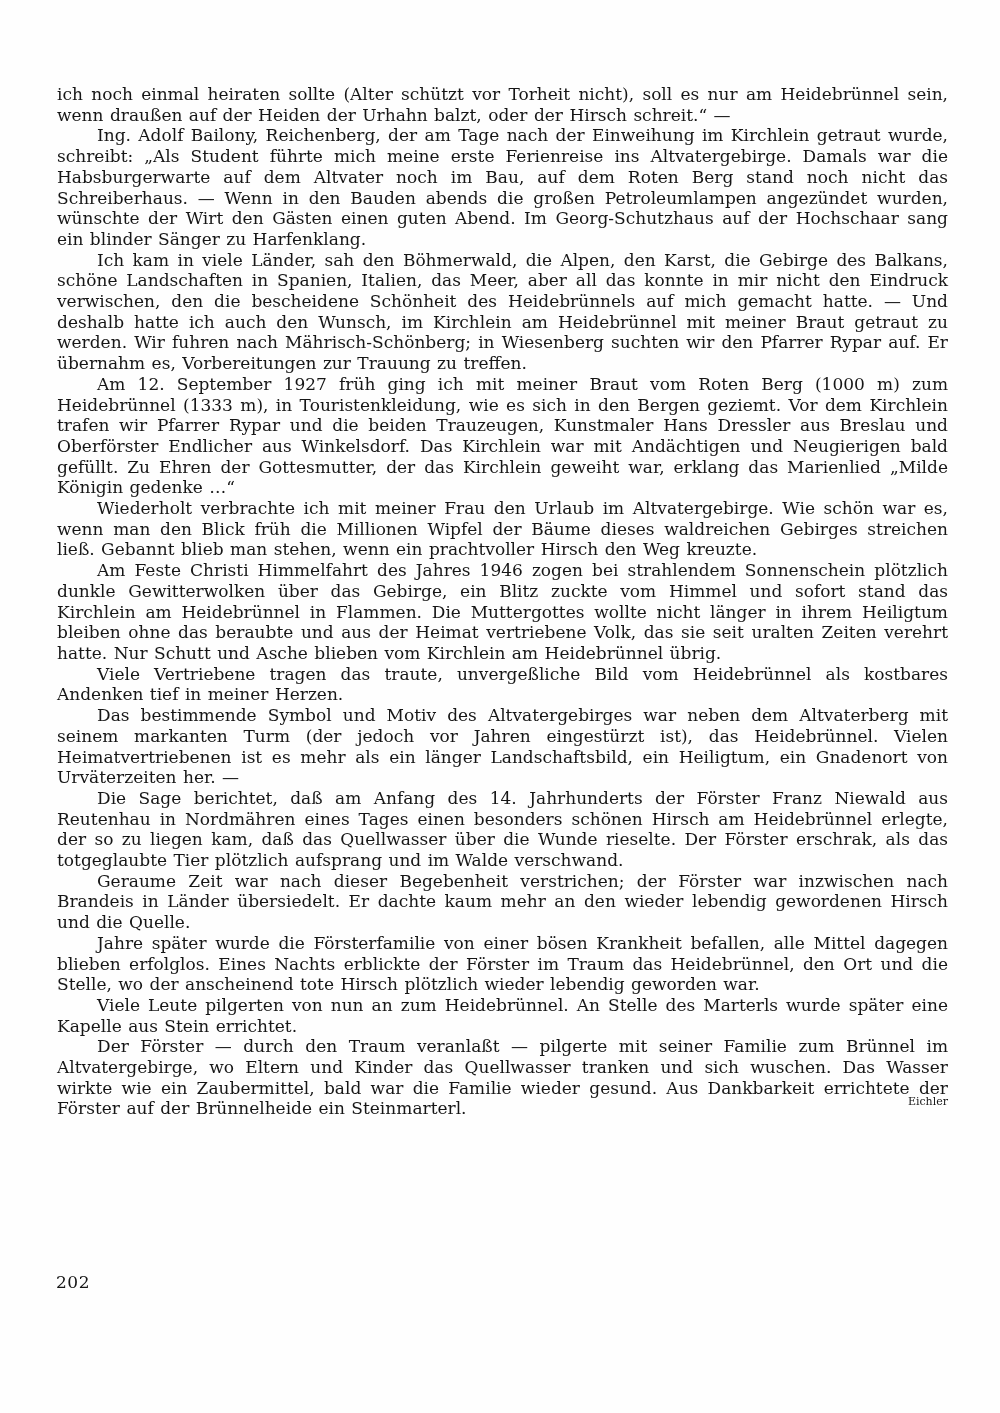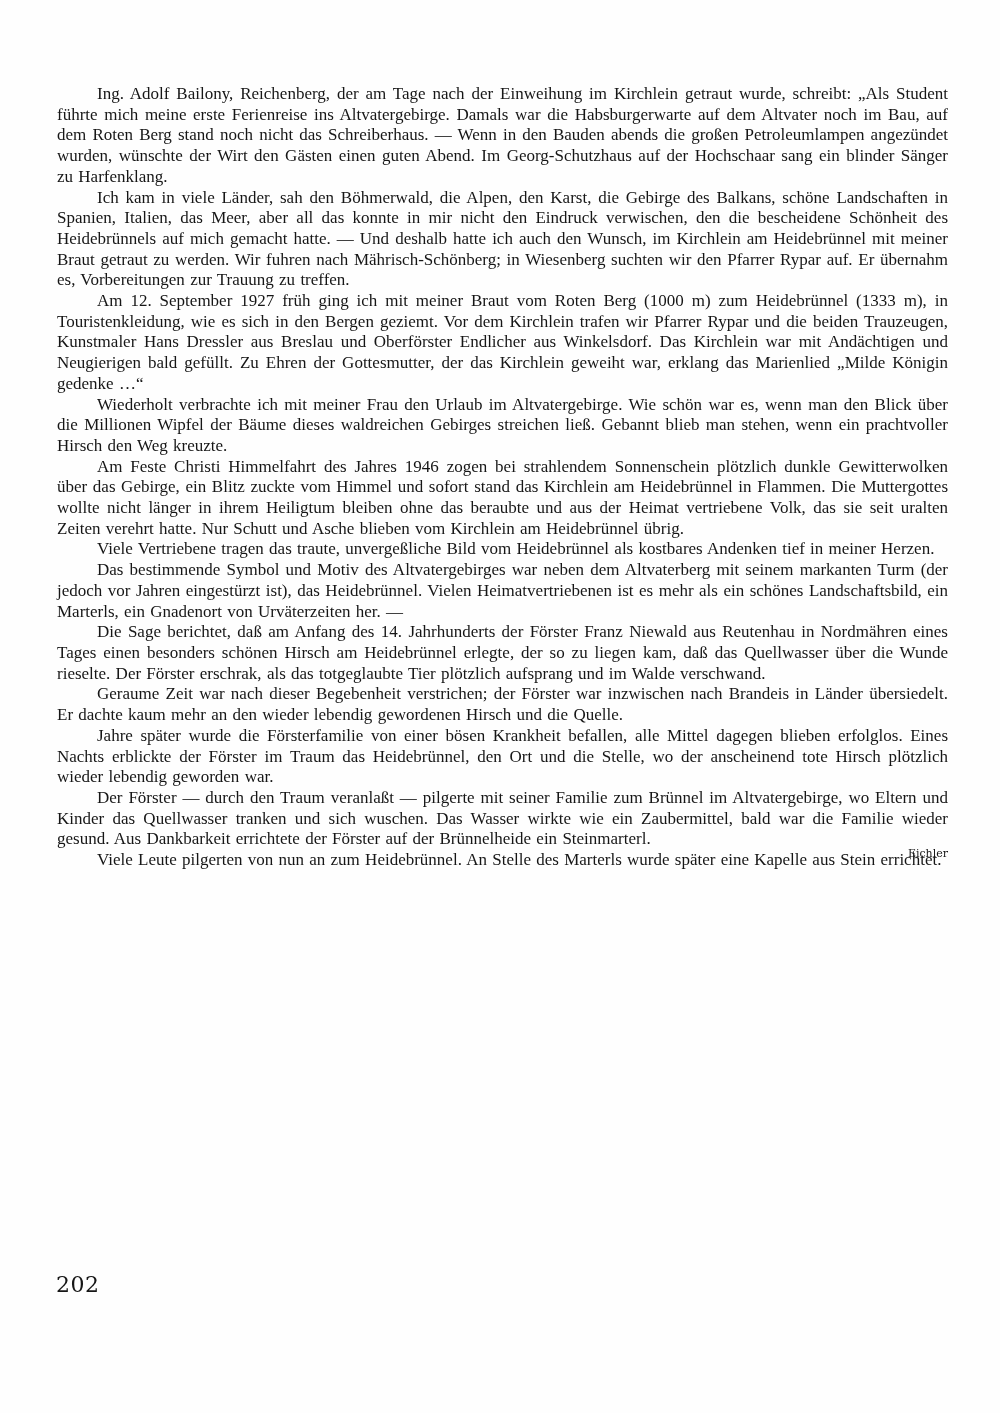--- a/index.html
+++ b/index.html
@@ -27,51 +27,51 @@
     hyphens: auto;
     -webkit-hyphens: auto;
     word-spacing: 0.06em;
   }
   .text-block p {
     margin: 0;
     padding: 0;
   }
   .text-block p.indent {
     text-indent: 40px;
-    font-family: Liberation Serif, serif;
   }
   .signature {
     text-align: right;
     margin-top: -20.7px;
     position: relative;
     top: -6px;
     font-size: 11px;
     line-height: 20.7px;
   }
   .page-number {
     position: absolute;
     left: 56px;
     top: 1272px;
-    font-size: 22px;
+    font-size: 17px;
     letter-spacing: 0.5px;
   }
 </style>
 </head>
 <body>
 
 <div class="page">
   <div class="text-block">
+    <p>ich noch einmal heiraten sollte (Alter schützt vor Torheit nicht), soll es nur am Heidebrünnel sein, wenn draußen auf der Heiden der Urhahn balzt, oder der Hirsch schreit.“ —</p>
     <p class="indent">Ing. Adolf Bailony, Reichenberg, der am Tage nach der Einweihung im Kirchlein getraut wurde, schreibt: „Als Student führte mich meine erste Ferienreise ins Altvatergebirge. Damals war die Habsburgerwarte auf dem Altvater noch im Bau, auf dem Roten Berg stand noch nicht das Schreiberhaus. — Wenn in den Bauden abends die großen Petroleumlampen angezündet wurden, wünschte der Wirt den Gästen einen guten Abend. Im Georg-Schutzhaus auf der Hochschaar sang ein blinder Sänger zu Harfenklang.</p>
     <p class="indent">Ich kam in viele Länder, sah den Böhmerwald, die Alpen, den Karst, die Gebirge des Balkans, schöne Landschaften in Spanien, Italien, das Meer, aber all das konnte in mir nicht den Eindruck verwischen, den die bescheidene Schönheit des Heidebrünnels auf mich gemacht hatte. — Und deshalb hatte ich auch den Wunsch, im Kirchlein am Heidebrünnel mit meiner Braut getraut zu werden. Wir fuhren nach Mährisch-Schönberg; in Wiesenberg suchten wir den Pfarrer Rypar auf. Er übernahm es, Vorbereitungen zur Trauung zu treffen.</p>
     <p class="indent">Am 12. September 1927 früh ging ich mit meiner Braut vom Roten Berg (1000 m) zum Heidebrünnel (1333 m), in Touristenkleidung, wie es sich in den Bergen geziemt. Vor dem Kirchlein trafen wir Pfarrer Rypar und die beiden Trauzeugen, Kunstmaler Hans Dressler aus Breslau und Oberförster Endlicher aus Winkelsdorf. Das Kirchlein war mit Andächtigen und Neugierigen bald gefüllt. Zu Ehren der Gottesmutter, der das Kirchlein geweiht war, erklang das Marienlied „Milde Königin gedenke …“</p>
-    <p class="indent">Wiederholt verbrachte ich mit meiner Frau den Urlaub im Altvatergebirge. Wie schön war es, wenn man den Blick über die Millionen Wipfel der Bäume dieses waldreichen Gebirges streichen ließ. Gebannt blieb man stehen, wenn ein prachtvoller Hirsch den Weg kreuzte.</p>
+    <p class="indent">Wiederholt verbrachte ich mit meiner Frau den Urlaub im Altvatergebirge. Wie schön war es, wenn man den Blick früh die Millionen Wipfel der Bäume dieses waldreichen Gebirges streichen ließ. Gebannt blieb man stehen, wenn ein prachtvoller Hirsch den Weg kreuzte.</p>
     <p class="indent">Am Feste Christi Himmelfahrt des Jahres 1946 zogen bei strahlendem Sonnenschein plötzlich dunkle Gewitterwolken über das Gebirge, ein Blitz zuckte vom Himmel und sofort stand das Kirchlein am Heidebrünnel in Flammen. Die Muttergottes wollte nicht länger in ihrem Heiligtum bleiben ohne das beraubte und aus der Heimat vertriebene Volk, das sie seit uralten Zeiten verehrt hatte. Nur Schutt und Asche blieben vom Kirchlein am Heidebrünnel übrig.</p>
     <p class="indent">Viele Vertriebene tragen das traute, unvergeßliche Bild vom Heidebrünnel als kostbares Andenken tief in meiner Herzen.</p>
-    <p class="indent">Das bestimmende Symbol und Motiv des Altvatergebirges war neben dem Altvaterberg mit seinem markanten Turm (der jedoch vor Jahren eingestürzt ist), das Heidebrünnel. Vielen Heimatvertriebenen ist es mehr als ein schönes Landschaftsbild, ein Marterls, ein Gnadenort von Urväterzeiten her. —</p>
+    <p class="indent">Das bestimmende Symbol und Motiv des Altvatergebirges war neben dem Altvaterberg mit seinem markanten Turm (der jedoch vor Jahren eingestürzt ist), das Heidebrünnel. Vielen Heimatvertriebenen ist es mehr als ein länger Landschaftsbild, ein Heiligtum, ein Gnadenort von Urväterzeiten her. —</p>
     <p class="indent">Die Sage berichtet, daß am Anfang des 14. Jahrhunderts der Förster Franz Niewald aus Reutenhau in Nordmähren eines Tages einen besonders schönen Hirsch am Heidebrünnel erlegte, der so zu liegen kam, daß das Quellwasser über die Wunde rieselte. Der Förster erschrak, als das totgeglaubte Tier plötzlich aufsprang und im Walde verschwand.</p>
     <p class="indent">Geraume Zeit war nach dieser Begebenheit verstrichen; der Förster war inzwischen nach Brandeis in Länder übersiedelt. Er dachte kaum mehr an den wieder lebendig gewordenen Hirsch und die Quelle.</p>
     <p class="indent">Jahre später wurde die Försterfamilie von einer bösen Krankheit befallen, alle Mittel dagegen blieben erfolglos. Eines Nachts erblickte der Förster im Traum das Heidebrünnel, den Ort und die Stelle, wo der anscheinend tote Hirsch plötzlich wieder lebendig geworden war.</p>
+    <p class="indent">Viele Leute pilgerten von nun an zum Heidebrünnel. An Stelle des Marterls wurde später eine Kapelle aus Stein errichtet.</p>
     <p class="indent">Der Förster — durch den Traum veranlaßt — pilgerte mit seiner Familie zum Brünnel im Altvatergebirge, wo Eltern und Kinder das Quellwasser tranken und sich wuschen. Das Wasser wirkte wie ein Zaubermittel, bald war die Familie wieder gesund. Aus Dankbarkeit errichtete der Förster auf der Brünnelheide ein Steinmarterl.</p>
-    <p class="indent">Viele Leute pilgerten von nun an zum Heidebrünnel. An Stelle des Marterls wurde später eine Kapelle aus Stein errichtet.</p>
     <div class="signature">Eichler</div>
   </div>
   <div class="page-number">202</div>
 </div>
 
 </body></html>

